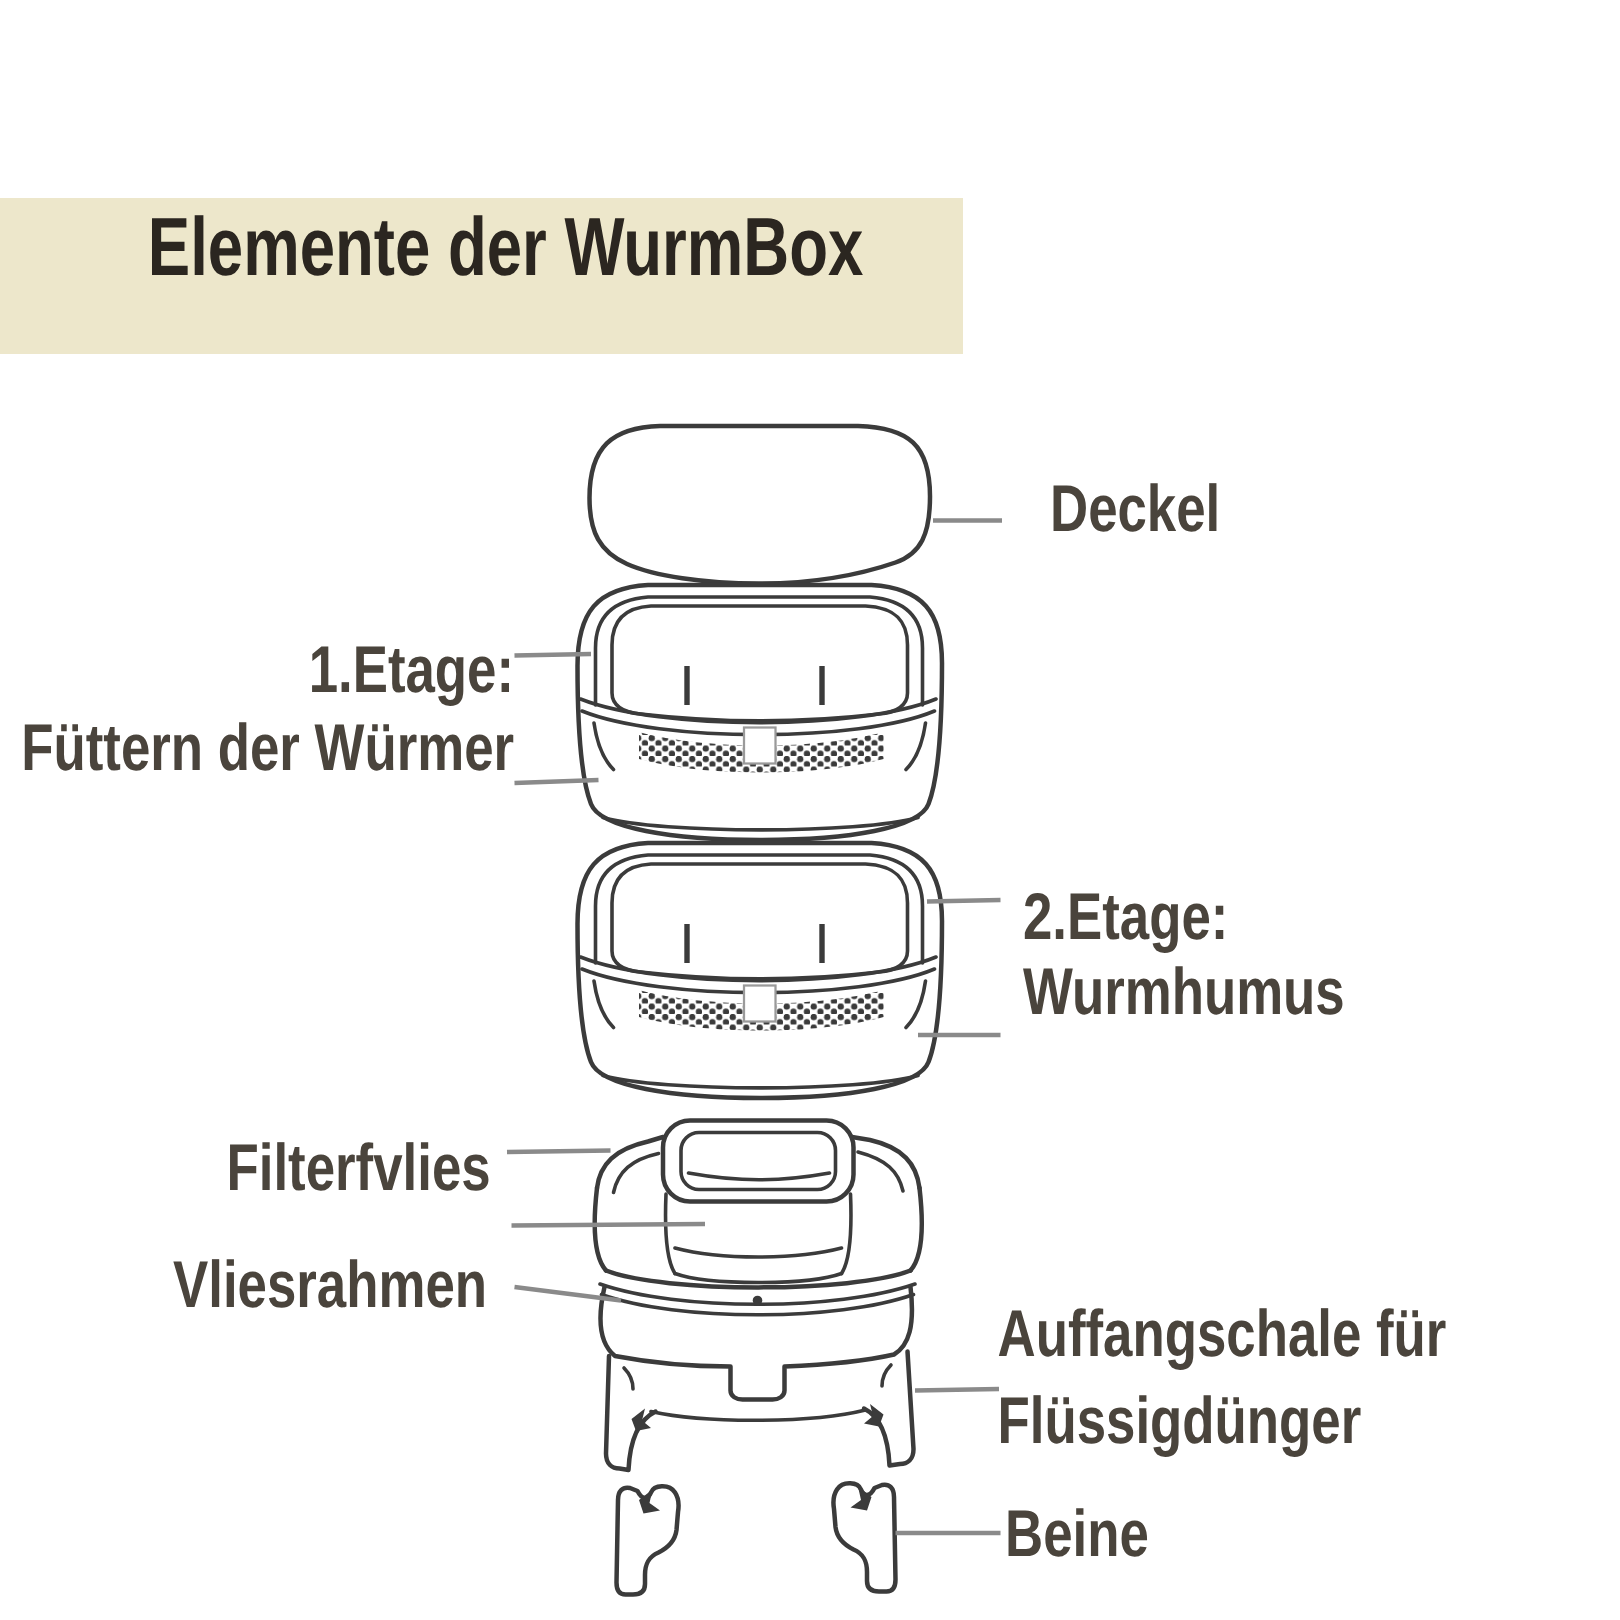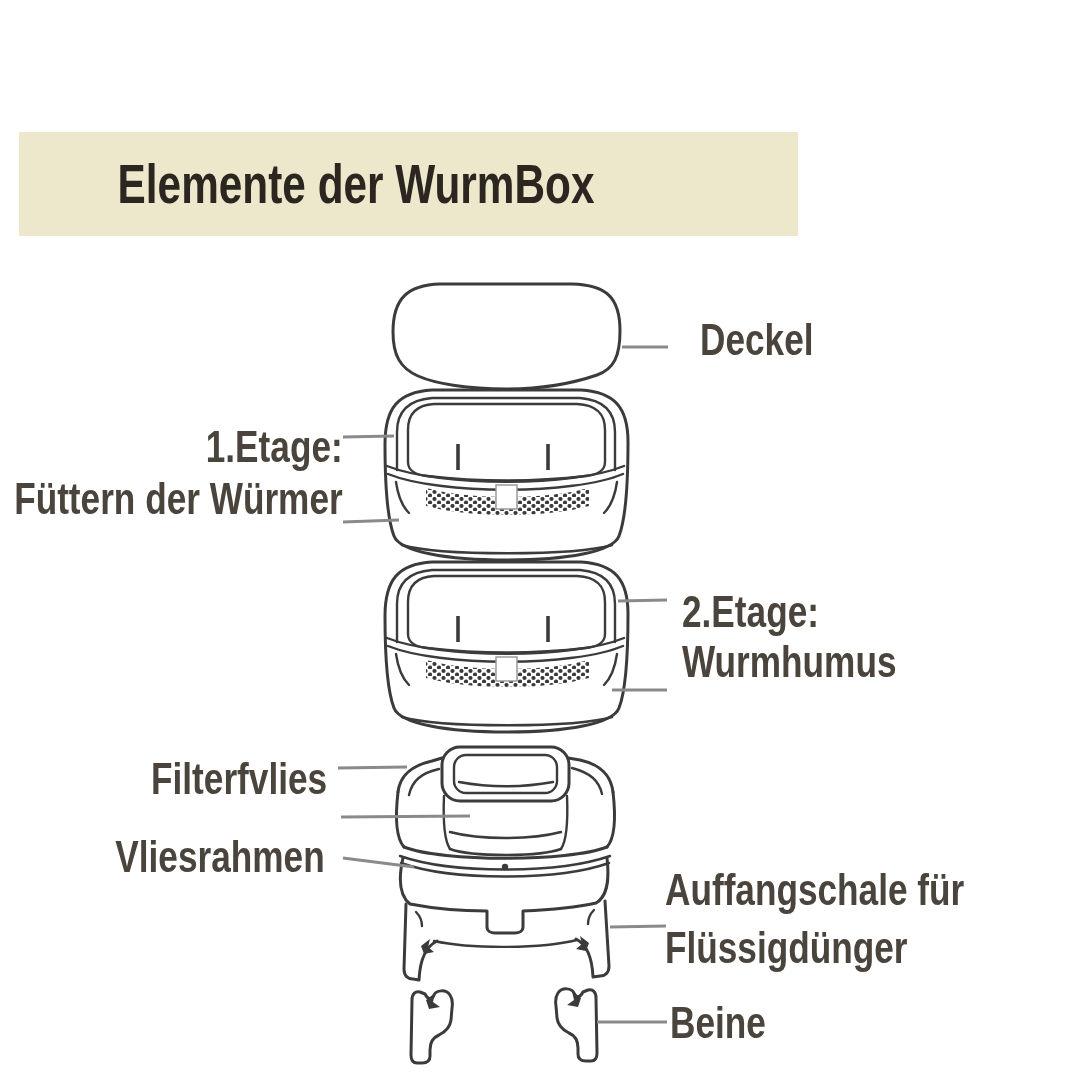--- a/index.html
+++ b/index.html
@@ -7,25 +7,23 @@
     position: relative;
     width: 1080px;
     height: 1080px;
     background: #ffffff;
     overflow: hidden;
     font-family: "Liberation Sans", sans-serif;
   }
   .banner {
     position: absolute;
     left: 0; top: 132px;
-    width: 779px; height: 104px;
+    width: 642px; height: 104px;
     background: var(--banner-bg, #EDE7CB);
     display: flex;
-    align-items: center;
-    margin-left: 19px;
   }
   .banner h1 {
     margin: 0;
     padding-left: 128px;
     font-size: 55px;
     font-weight: 700;
     letter-spacing: 0;
     white-space: nowrap;
     color: var(--title-text, #2B2620);
     transform: scaleX(0.77);

